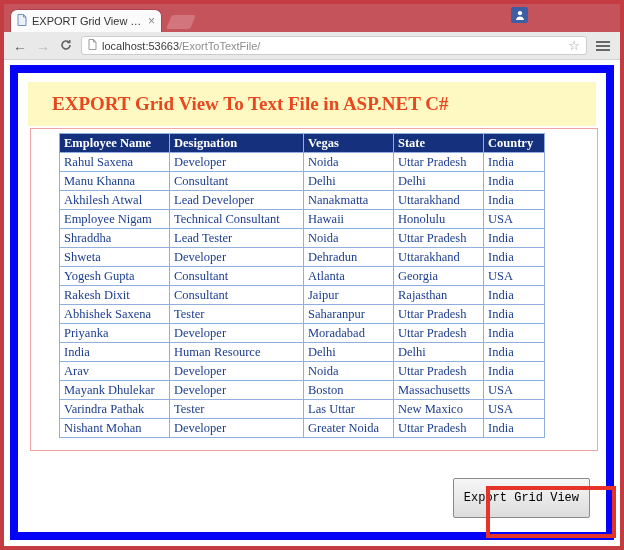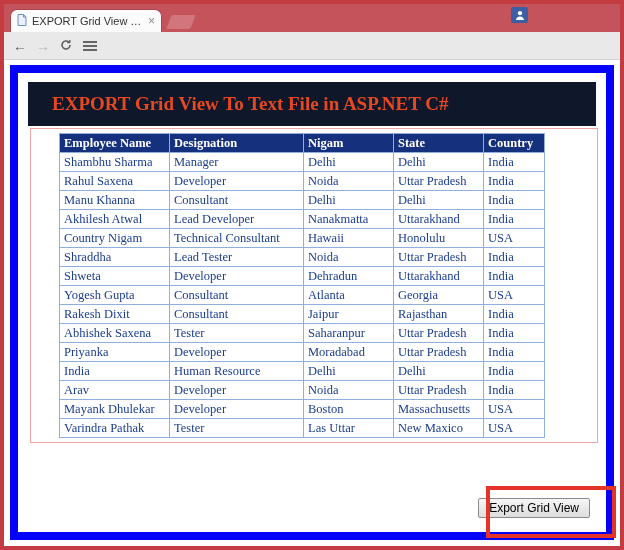--- a/index.html
+++ b/index.html
@@ -62,50 +62,50 @@
   .menu-btn i { display: block; width: 14px; height: 2px; background: #666; }
 
   
   .viewport { position: relative; flex: 1; background: #fff; }
   .blue-frame {
     position: absolute; left: 6px; right: 6px; top: 5px; bottom: 6px;
     border: 8px solid #0403f8; background: #fff;
   }
   .heading-band {
     margin: 9px 10px 2px 10px; height: 44px;
-    background: #0f172a;
+    background: #fef9c3;
     display: flex; align-items: center; padding-left: 24px;
   }
   .heading-band span {
     font-family: "Liberation Serif", serif;
     font-weight: bold; font-size: 19px; color: #e8481f;
   }
   .grid-outline {
     margin: 0 8px 0 12px;
     border: 1px solid #f2a3a3;
-    padding: 4px 0 4px 28px;
+    padding: 4px 0 12px 28px;
   }
   table.grid {
     border-collapse: collapse;
     font-family: "Liberation Serif", serif;
     font-size: 12.5px; color: #1b3d8f;
     table-layout: fixed; width: 485px;
   }
   .grid col.c0 { width: 110px; } .grid col.c1 { width: 134px; }
   .grid col.c2 { width: 90px; }  .grid col.c3 { width: 90px; }
   .grid col.c4 { width: 61px; }
   .grid th, .grid td {
     border: 1px solid #8fb0dc; padding: 1px 4px;
     height: 19px; text-align: left; overflow: hidden; white-space: nowrap;
   }
   .grid th { background: #15317e; color: #ffffff; font-weight: bold; }
   .export-btn {
     position: absolute; right: 16px; bottom: 14px;
-    font-family: Liberation Sans, sans-serif; font-size: 12px;
-    padding: 2px 10px; color: #000;
+    font-family: Liberation Mono, monospace; font-size: 12px;
+    padding: 12px 10px; color: #000;
     background: linear-gradient(#f6f6f6, #dddddd);
     border: 1px solid #8a8a8a; border-radius: 2px;
     z-index: 2;
   }
   .annotation {
     position: absolute; left: 482px; top: 426px;
     width: 130px; height: 52px;
     border: 4px solid #e5332a;
     z-index: 5; pointer-events: none;
   }
@@ -137,20 +137,32 @@
 
   <div class="toolbar">
     <span class="nav-btn">←</span>
     <span class="nav-btn disabled">→</span>
     <span class="nav-btn">
       <svg width="12" height="12" viewBox="0 0 12 12">
           <path d="M10 6a4 4 0 1 1-1.2-2.85" fill="none" stroke="#5f5f5f" stroke-width="1.6"></path>
           <path d="M9.8 1v2.6H7.2" fill="none" stroke="#5f5f5f" stroke-width="1.4"></path>
         </svg>
     </span>
+    <div class="addressbar">
+      <span>
+        <svg width="9" height="11" viewBox="0 0 9 11">
+            <path d="M1 .5h4.5L8 3v7.5H1z" fill="#fff" stroke="#9a9a9a"></path>
+            <path d="M5.5.5V3H8" fill="none" stroke="#9a9a9a"></path>
+          </svg>
+      </span>
+      <span>
+        <span class="url-host">localhost:53663</span><span class="url-path">/ExortToTextFile/</span>
+      </span>
+      <span class="star">☆</span>
+    </div>
     <div class="menu-btn">
         <i></i>
         <i></i>
         <i></i>
       </div>
   </div>
 
   <div class="viewport">
     <div class="blue-frame">
 
@@ -164,33 +176,26 @@
               <col class="c0">
               <col class="c1">
               <col class="c2">
               <col class="c3">
               <col class="c4">
             </colgroup>
           <thead>
             <tr id="grid-head-row">
                 <th>Employee Name</th>
                 <th>Designation</th>
-                <th>Nigam</th>
+                <th>Vegas</th>
                 <th>State</th>
                 <th>Country</th>
               </tr>
           </thead>
           <tbody id="grid-body">
-              <tr>
-                <td>Shambhu Sharma</td>
-                <td>Manager</td>
-                <td>Delhi</td>
-                <td>Delhi</td>
-                <td>India</td>
-              </tr>
               <tr>
                 <td>Rahul Saxena</td>
                 <td>Developer</td>
                 <td>Noida</td>
                 <td>Uttar Pradesh</td>
                 <td>India</td>
               </tr>
               <tr>
                 <td>Manu Khanna</td>
                 <td>Consultant</td>
@@ -199,21 +204,21 @@
                 <td>India</td>
               </tr>
               <tr>
                 <td>Akhilesh Atwal</td>
                 <td>Lead Developer</td>
                 <td>Nanakmatta</td>
                 <td>Uttarakhand</td>
                 <td>India</td>
               </tr>
               <tr>
-                <td>Country Nigam</td>
+                <td>Employee Nigam</td>
                 <td>Technical Consultant</td>
                 <td>Hawaii</td>
                 <td>Honolulu</td>
                 <td>USA</td>
               </tr>
               <tr>
                 <td>Shraddha</td>
                 <td>Lead Tester</td>
                 <td>Noida</td>
                 <td>Uttar Pradesh</td>
@@ -275,20 +280,27 @@
                 <td>Massachusetts</td>
                 <td>USA</td>
               </tr>
               <tr>
                 <td>Varindra Pathak</td>
                 <td>Tester</td>
                 <td>Las Uttar</td>
                 <td>New Maxico</td>
                 <td>USA</td>
               </tr>
+              <tr>
+                <td>Nishant Mohan</td>
+                <td>Developer</td>
+                <td>Greater Noida</td>
+                <td>Uttar Pradesh</td>
+                <td>India</td>
+              </tr>
             </tbody>
         </table>
       </div>
 
       <button class="export-btn">Export Grid View</button>
     </div>
 
     <div class="annotation"></div>
   </div>
 

